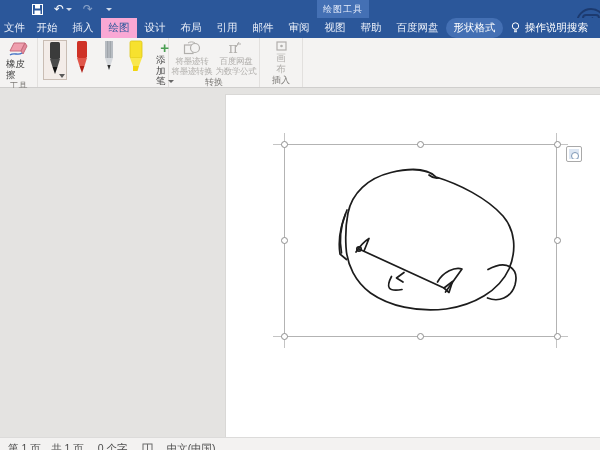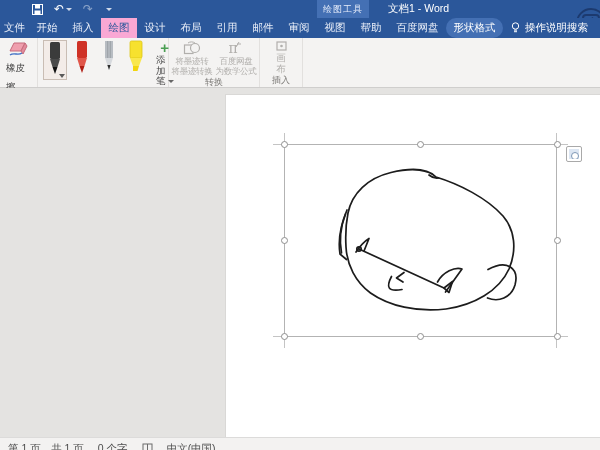--- a/index.html
+++ b/index.html
@@ -26,21 +26,21 @@
   .tab{color:#e9eef8;font-size:10.5px;display:flex;align-items:center;padding:0 7.5px;white-space:nowrap;cursor:default;}
   .tab.first{padding:0 4px;}
   .tab.active{background:#f9a8d4;color:#2b579a;}
   .tab.contextual{background:#4470b4;color:#fff;border-radius:10px;}
   .assistant{display:flex;align-items:center;gap:5px;color:#fff;font-size:10.5px;padding:0 8px;}
   
   .ribbon{position:absolute;left:0;top:38px;width:600px;height:49px;background:#f4f3f2;border-bottom:1px solid #cfcecd;display:flex;}
   .rgroup{display:flex;flex-direction:column;align-items:stretch;border-right:1px solid #e2e0de;}
   .rgroup .content{flex:1;display:flex;align-items:flex-start;}
   .rgroup .glabel{height:13px;text-align:center;font-size:9px;color:#7d7b78;line-height:12px;}
-  .bigbtn{display:flex;flex-direction:column;align-items:center;justify-content:flex-start;padding:3px 6px 0 6px;font-size:9.5px;color:#444;line-height:19px;cursor:pointer;}
+  .bigbtn{display:flex;flex-direction:column;align-items:center;justify-content:flex-start;padding:3px 6px 0 6px;font-size:9.5px;color:#444;line-height:11px;cursor:pointer;}
   .penbox{display:flex;align-items:flex-end;gap:3px;padding:2px 4px 0 5px;}
   .pen-slot{position:relative;width:24px;height:40px;display:flex;align-items:flex-start;justify-content:center;cursor:pointer;}
   .pen-slot.selected{background:#f3ece8;border:1px solid #c9bdb4;box-sizing:border-box;}
   .sel-caret{position:absolute;right:1px;bottom:1px;width:0;height:0;border-left:3.5px solid transparent;border-right:3.5px solid transparent;border-top:4px solid #5a5a5a;}
   .addpen{display:flex;flex-direction:column;align-items:center;padding:3px 4px 0 4px;font-size:9.5px;color:#444;line-height:10.5px;cursor:pointer;}
   .addpen .plus{font-size:15px;font-weight:bold;color:#4a9e52;line-height:14px;}
   .addpen .l2{display:flex;align-items:center;gap:2px;}
   .dd-caret{width:0;height:0;border-left:3px solid transparent;border-right:3px solid transparent;border-top:3.5px solid #666;}
   .convert-btn{width:42px;display:flex;flex-direction:column;align-items:center;padding:2px 1px 0 1px;
     font-size:8.5px;line-height:9.5px;color:#b1afac;letter-spacing:-.3px;text-align:center;cursor:default;}
@@ -82,21 +82,20 @@
         <span class="tiny-caret"></span>
       </span>
       <span class="qbtn dim">
         <span style="font-size:12px;">↷</span>
       </span>
       <span class="qbtn">
         <span class="tiny-caret"></span>
       </span>
     </div>
     <div class="ctx-header">绘图工具</div>
-    <div class="doc-title">文档1 - Word</div>
     <div class="watermark">
         <span class="inner"></span>
       </div>
   </div>
 
   <div class="tabrow">
     <div class="tab first">文件</div>
     <div class="tab">开始</div>
     <div class="tab">插入</div>
     <div class="tab active">绘图</div>

